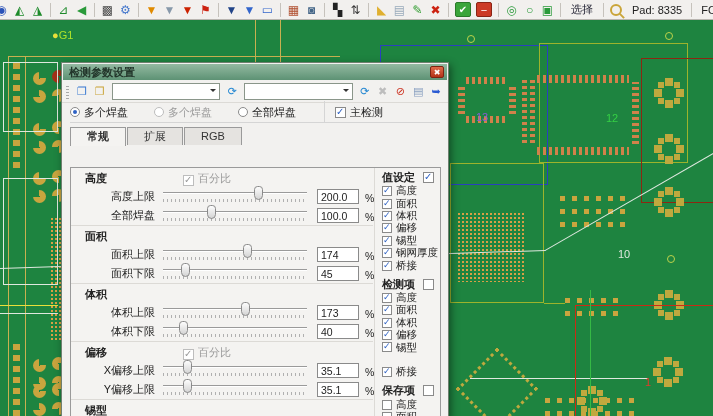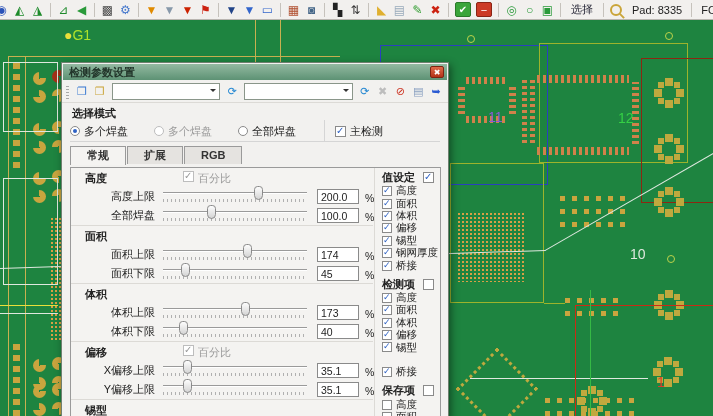--- a/index.html
+++ b/index.html
@@ -38,21 +38,21 @@
   .pacg{width:36px;height:34px;}
   .pac{position:absolute;width:13px;height:13px;border-radius:50%;
     background:conic-gradient(transparent 0 90deg,#c9a53e 90deg 360deg);}
   .pac.red{background:conic-gradient(transparent 0 90deg,#a33018 90deg 360deg);}
   .pacg .pac:nth-child(1){left:0;top:2px;}
   .pacg .pac:nth-child(2){left:19px;top:0;transform:rotate(90deg);}
   .pacg .pac:nth-child(3){left:0;top:20px;transform:rotate(-90deg);}
   .pacg .pac:nth-child(4){left:19px;top:19px;transform:rotate(180deg);}
   .diamond{width:52px;height:52px;border:3px dotted #bfa93e;transform:rotate(45deg);}
   .ring{width:6px;height:6px;border:1px solid #bcd24a;border-radius:50%;}
-  .plabel{font-size:14px;line-height:9px;margin-left:12px;}
+  .plabel{font-size:11px;line-height:9px;}
 
   
   .dialog{position:absolute;left:61px;top:62px;width:388px;height:356px;background:#f2f1ef;
     border:1px solid #6f7f6f;box-shadow:2px 3px 8px rgba(0,0,0,.45);box-sizing:border-box;font-size:11px;color:#222;}
   .titlebar{height:16px;margin:1px;background:linear-gradient(180deg,#93b9a1,#5d9274);
     display:flex;align-items:center;justify-content:space-between;padding:0 3px 0 6px;}
   .titlebar .ttl{font-size:11px;font-weight:bold;color:#22352a;}
   .closebtn{width:14px;height:12px;background:linear-gradient(180deg,#e06a4a,#b23318);border:1px solid #7c2412;
     border-radius:2px;color:#fff;font-size:8px;line-height:11px;text-align:center;box-sizing:border-box;}
 
@@ -72,31 +72,31 @@
   .cb{width:11px;height:11px;border:1px solid #8a8a8a;background:#fff;position:relative;margin-right:4px;box-sizing:border-box;flex:0 0 auto;}
   .cb.on::after{content:"✓";position:absolute;left:0px;top:-2px;font-size:10px;font-weight:bold;color:#2f62c4;}
   .cb.dis{border-color:#bdbdbd;}
   .cb.dis::after{color:#9a9a9a;}
   .dim{color:#9a9a9a;}
   .mitem{display:flex;align-items:center;margin-right:0;}
   .vdiv{width:1px;height:22px;background:#d5d5d5;margin:0 10px;}
 
   .tabs{display:flex;margin:4px 8px 0 8px;position:relative;z-index:2;}
   .tab{height:17px;line-height:17px;padding:0 16px;background:#e5e3e0;border:1px solid #9a9a9a;
-    border-bottom:none;margin-right:1px;font-size:11px;color:#333;font-weight:bold;}
+    border-bottom:none;margin-right:1px;font-size:11px;color:#333;}
   .tab.active{background:#f4f3f1;font-weight:bold;height:18px;}
 
   .tabpanel{position:absolute;left:8px;right:7px;top:104px;bottom:-2px;background:#f4f3f1;
     border:1px solid #9a9a9a;overflow:hidden;}
   .leftcol{position:absolute;left:0;top:0;width:302px;}
   .grp{border-bottom:1px solid #dcdad6;padding:3px 0 2px;}
   .grp:last-child{border-bottom:none;}
   .ghead{display:flex;align-items:center;height:14px;padding-left:14px;}
   .gname{font-weight:bold;}
-  .pct{display:flex;align-items:flex-start;margin-left:76px;}
+  .pct{display:flex;align-items:flex-end;margin-left:76px;}
   .srow{display:flex;align-items:flex-end;height:19px;}
   .rlabel{width:72px;text-align:right;margin-left:12px;flex:0 0 auto;}
   .slider{position:relative;width:144px;height:18px;margin-left:8px;flex:0 0 auto;}
   .track{position:absolute;left:0;right:0;top:6px;height:0;border-top:1px solid #9a9a9a;border-bottom:1px solid #fff;}
   .ticksl{position:absolute;left:0;right:0;top:13px;height:3px;
     background:repeating-linear-gradient(90deg,#b0b0b0 0 1px,transparent 1px 4px);}
   .thumb{position:absolute;top:0;width:9px;height:14px;margin-left:-4px;
     background:linear-gradient(180deg,#fdfdfd,#d4d4d4);border:1px solid #8a8a8a;border-radius:4px 4px 5px 5px;box-sizing:border-box;}
   .vbox{width:42px;height:15px;background:#fff;border:1px solid #8a8a8a;margin-left:10px;
     font-size:10.5px;line-height:14px;padding-left:3px;box-sizing:border-box;flex:0 0 auto;}
@@ -241,21 +241,21 @@
     <div class="abs ring" style="left:667px;top:235px;"></div>
 
     <div class="abs whline" style="left:0;top:248px;width:546px;height:1px;transform:rotate(-1.9deg);transform-origin:left top;"></div>
     <div class="abs whline" style="left:545px;top:230px;width:196px;height:1px;transform:rotate(-30deg);transform-origin:left top;"></div>
     <div class="abs whline" style="left:470px;top:358px;width:178px;height:1px;"></div>
     <div class="abs" style="left:575px;top:285px;width:1px;height:111px;background:#cc2a14;"></div>
     <div class="abs" style="left:575px;top:285px;width:138px;height:1px;background:#cc2a14;"></div>
     <div class="abs" style="left:590px;top:270px;width:1px;height:126px;background:#35b945;"></div>
 
     <div class="abs plabel" style="left:52px;top:11px;color:#aee22a;"><span style="color:#e8e03a;">●</span><span>G1</span></div>
-    <div class="abs plabel" style="left:476px;top:93px;color:#8a5ad8;">11</div>
+    <div class="abs plabel" style="left:476px;top:93px;color:#8a5ad8;">13</div>
     <div class="abs plabel" style="left:606px;top:94px;color:#35d045;">12</div>
     <div class="abs plabel" style="left:618px;top:230px;color:#dfe8df;">10</div>
     <div class="abs plabel" style="left:645px;top:358px;color:#e03a2a;">1</div>
   </div>
 
   <div class="dialog">
     <div class="titlebar">
       <span class="ttl">检测参数设置</span>
       <span class="closebtn" style="color: rgb(255, 255, 255);">✖</span>
     </div>
@@ -272,21 +272,20 @@
           <span class="cval"></span>
         </span>
       <span class="di" style="color: rgb(42, 138, 210);">⟳</span>
       <span class="di" style="color: rgb(189, 189, 189);">✖</span>
       <span class="di" style="color: rgb(204, 51, 34);">⊘</span>
       <span class="di" style="color: rgb(138, 160, 192);">▤</span>
       <span class="di" style="color: rgb(42, 90, 210);">➥</span>
     </div>
 
     <div class="modebar">
-      <div class="mode-title">选择模式</div>
       <div class="mode-row">
         <span class="mitem" style="width:84px;">
           <span class="rd on"></span>
           <span>多个焊盘</span>
         </span>
         <span class="mitem dim" style="width:84px;">
           <span class="rd dis"></span>
           <span>多个焊盘</span>
         </span>
         <span class="mitem" style="width:76px;">

